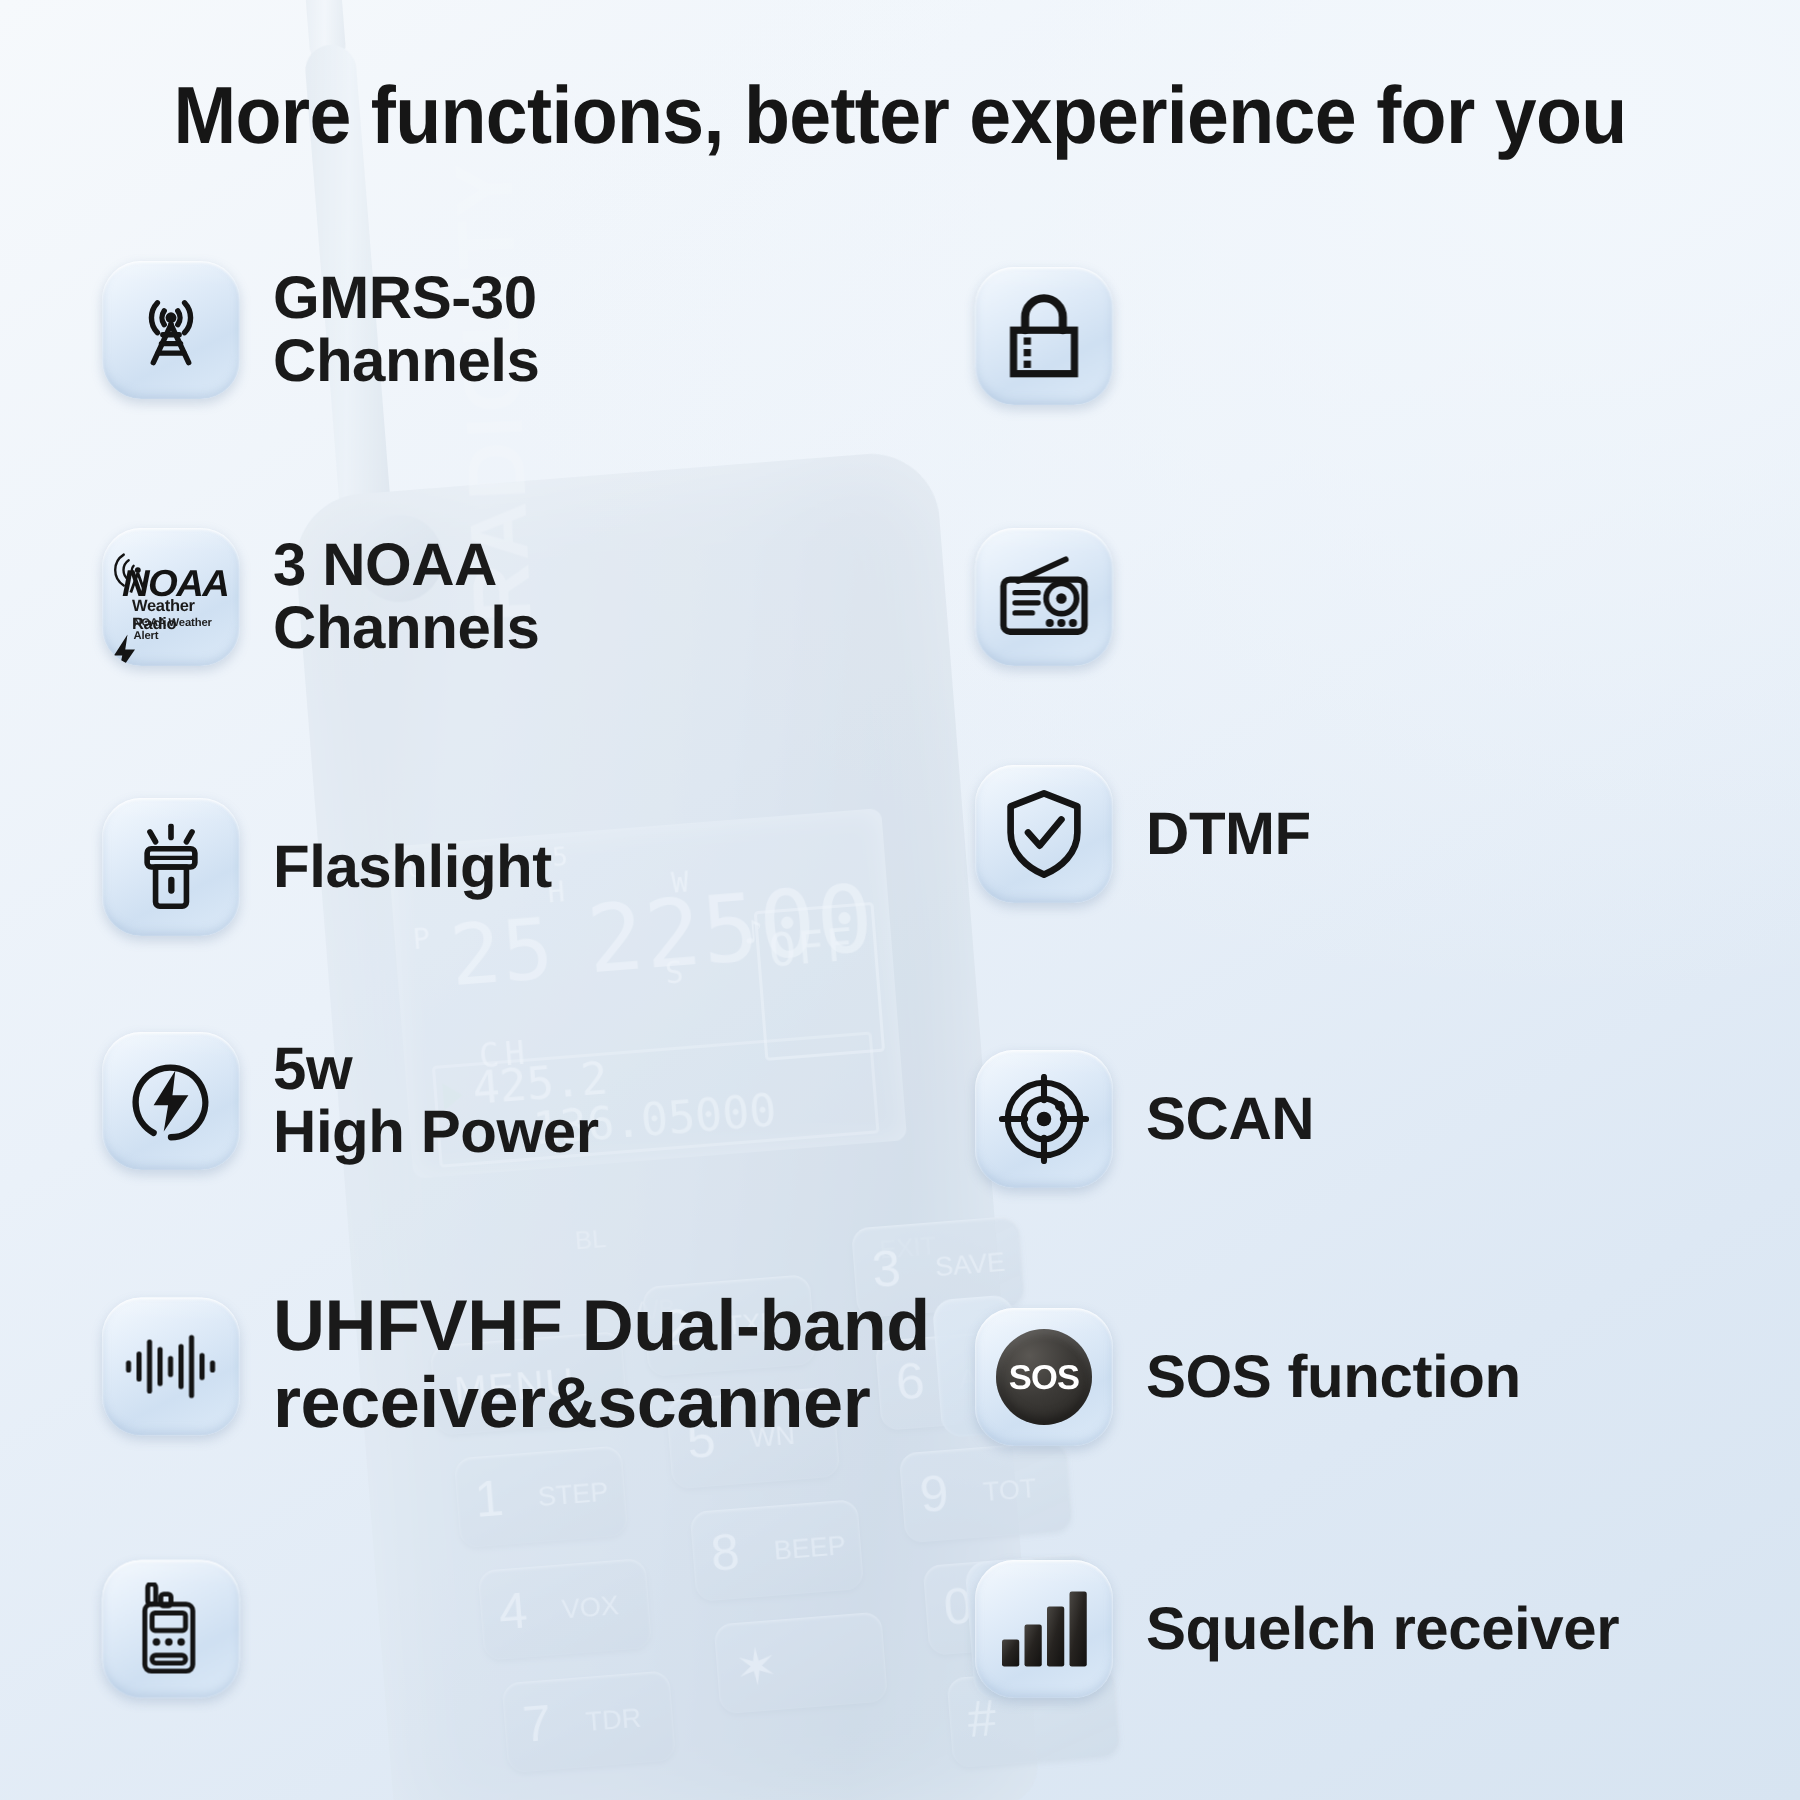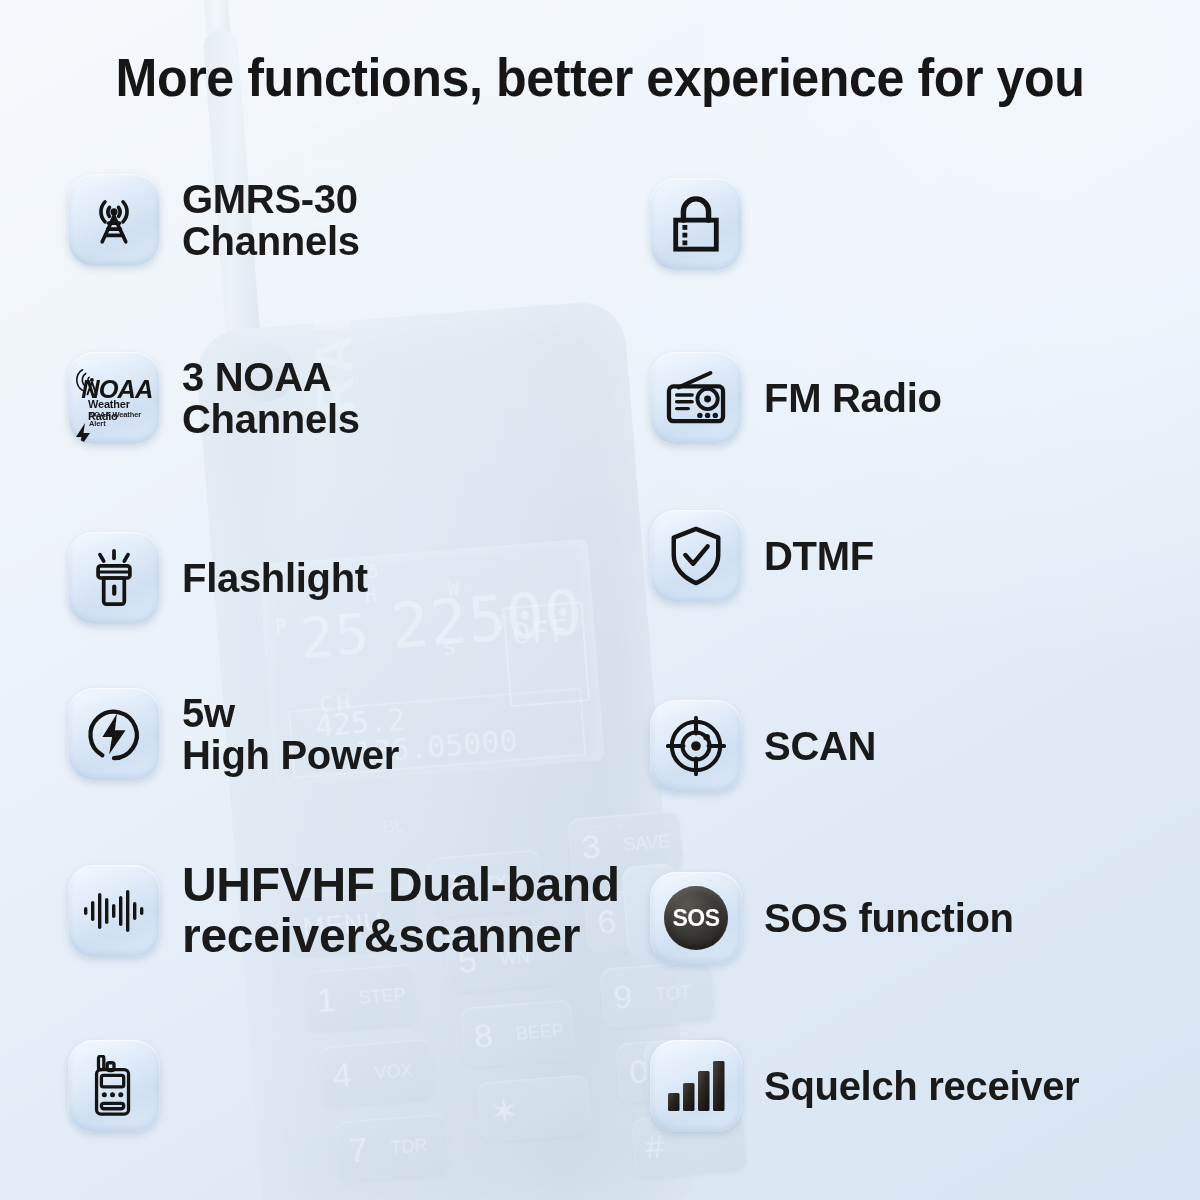--- a/index.html
+++ b/index.html
@@ -540,21 +540,20 @@
             </g>
             <circle cx="44" cy="30" r="10.5" fill="none" stroke="#141414" stroke-width="4"></circle>
             <circle cx="44" cy="30" r="3.6" fill="#141414"></circle>
             <g fill="#141414">
               <circle cx="36" cy="47" r="2.8"></circle>
               <circle cx="44" cy="47" r="2.8"></circle>
               <circle cx="52" cy="47" r="2.8"></circle>
             </g>
           </svg>
         </div>
-        <div class="label">FM Radio</div>
       </div>
 
       <div class="feature" style="top:350px; left:0;">
         <div class="tile">
           <svg width="56" height="60" viewBox="0 0 56 62">
             <path d="M28 3 L51 12 L51 30 C51 44 40 54 28 59 C16 54 5 44 5 30 L5 12 Z" fill="none" stroke="#141414" stroke-width="4.6" stroke-linejoin="round"></path>
             <path d="M17 30 L25 39 L40 21" fill="none" stroke="#141414" stroke-width="4.6" stroke-linecap="round" stroke-linejoin="round"></path>
           </svg>
         </div>
         <div class="label">DTMF</div>

